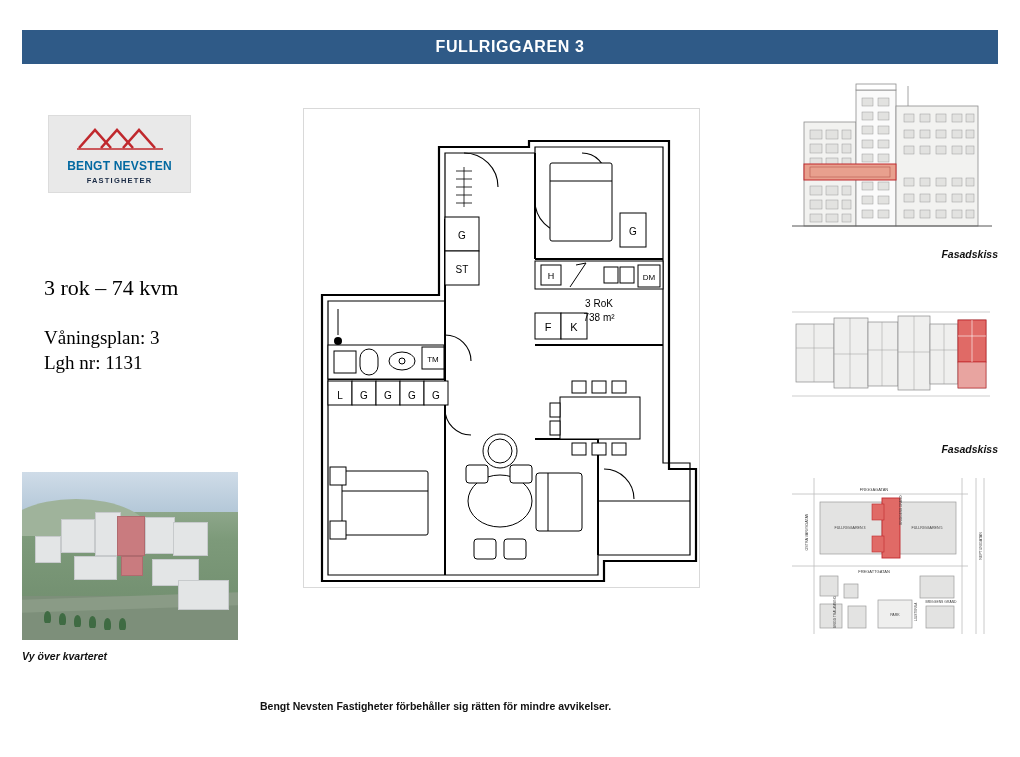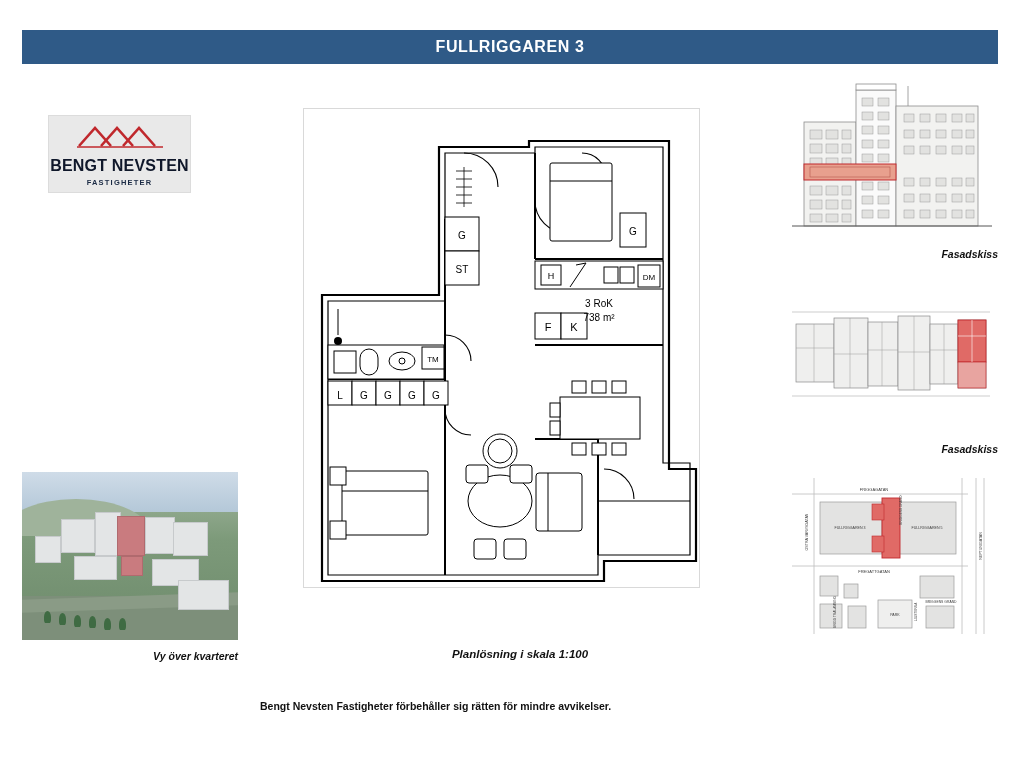--- a/index.html
+++ b/index.html
@@ -42,23 +42,23 @@
     background: #e9e9e9;
     border: 1px solid #dcdcdc;
     display: flex;
     flex-direction: column;
     align-items: center;
     justify-content: center;
   }
   .logo-roof { width: 90px; height: 26px; }
   .logo-name {
     margin-top: 9px;
-    font-size: 16px;
-    font-weight: bold;
-    color: #0f172a;
+    font-size: 12px;
+    font-weight: bold;
+    color: #0369a1;
     letter-spacing: 0.2px;
   }
   .logo-sub {
     font-size: 7.5px;
     font-weight: bold;
     color: #1b2b45;
     letter-spacing: 1.2px;
     margin-top: 3px;
   }
 
@@ -93,21 +93,21 @@
   .qp-b { position:absolute; background:#e3e5e6; border:1px solid #c7cacc; }
   .qp-r { position:absolute; background:#c97b7f; border:1px solid #b06a6e; }
   .qp-tree { position:absolute; width:7px; height:12px; background:#3f6b43; border-radius:50% 50% 30% 30%; }
   .photo-caption {
     position: absolute;
     font-family: "Liberation Sans", sans-serif;
     font-size: 10.5px;
     font-weight: bold;
     font-style: italic;
     color: #111;
-    text-align: right;
+    text-align: left;
   }
   .cap-quarter { left: 22px; top: 650px; width: 216px; }
 
   
   .plan-frame {
     position: absolute;
     left: 303px; top: 108px;
     width: 397px; height: 480px;
     border: 1px solid #d9d9d9;
     background: #ffffff;
@@ -168,20 +168,25 @@
     <svg class="logo-roof" viewBox="0 0 90 26">
       <path d="M4 24 L20 6 L36 24" fill="none" stroke="#c0282d" stroke-width="2.6"></path>
       <path d="M26 24 L42 6 L58 24" fill="none" stroke="#c0282d" stroke-width="2.6"></path>
       <path d="M48 24 L64 6 L80 24" fill="none" stroke="#c0282d" stroke-width="2.6"></path>
       <line x1="2" y1="25" x2="88" y2="25" stroke="#c0282d" stroke-width="1.4"></line>
     </svg>
     <div class="logo-name">BENGT NEVSTEN</div>
     <div class="logo-sub">FASTIGHETER</div>
   </div>
 
+  <div class="info-block">
+    <div class="info-size">3 rok – 74 kvm</div>
+    <div class="info-floor">Våningsplan: 3</div>
+    <div class="info-apt">Lgh nr: 1131</div>
+  </div>
 
   <div class="quarter-photo">
     <div class="qp-sky"></div>
     <div class="qp-hill"></div>
     <div class="qp-road"></div>
     <div class="qp-road2"></div>
     <div class="qp-b" style="left:18%;top:28%;width:16%;height:20%;"></div>
     <div class="qp-b" style="left:34%;top:24%;width:12%;height:26%;"></div>
     <div class="qp-r" style="left:44%;top:26%;width:13%;height:24%;"></div>
     <div class="qp-b" style="left:57%;top:27%;width:14%;height:22%;"></div>
@@ -337,21 +342,20 @@
         <circle cx="196" cy="342" r="12"></circle>
         <rect x="232" y="364" width="46" height="58" rx="3"></rect>
         <line x1="244" y1="364" x2="244" y2="422"></line>
       </g>
 
       <g stroke="#000" stroke-width="1" fill="none">
         <line x1="294" y1="392" x2="386" y2="392"></line>
       </g>
     </svg>
   </div>
-  <div class="plan-caption">Planlösning i skala 1:100</div>
   <div class="disclaimer">Bengt Nevsten Fastigheter  förbehåller sig rätten för mindre avvikelser.</div>
 
   <div class="thumb thumb-facade">
     <svg width="212" height="168" viewBox="0 0 212 168">
       <rect x="0" y="0" width="212" height="168" fill="#ffffff"></rect>
 
       <rect x="18" y="44" width="52" height="104" fill="#f2f2f0" stroke="#8d8d8d" stroke-width="0.8"></rect>
 
       <rect x="70" y="12" width="40" height="136" fill="#fafafa" stroke="#8d8d8d" stroke-width="0.8"></rect>
 

